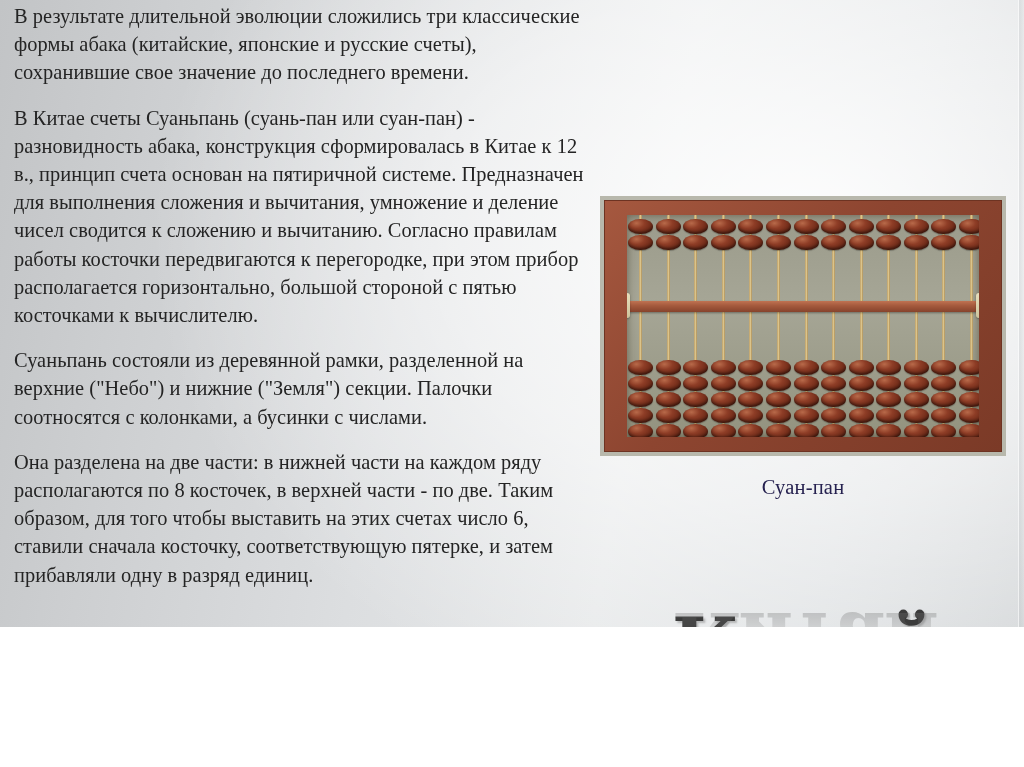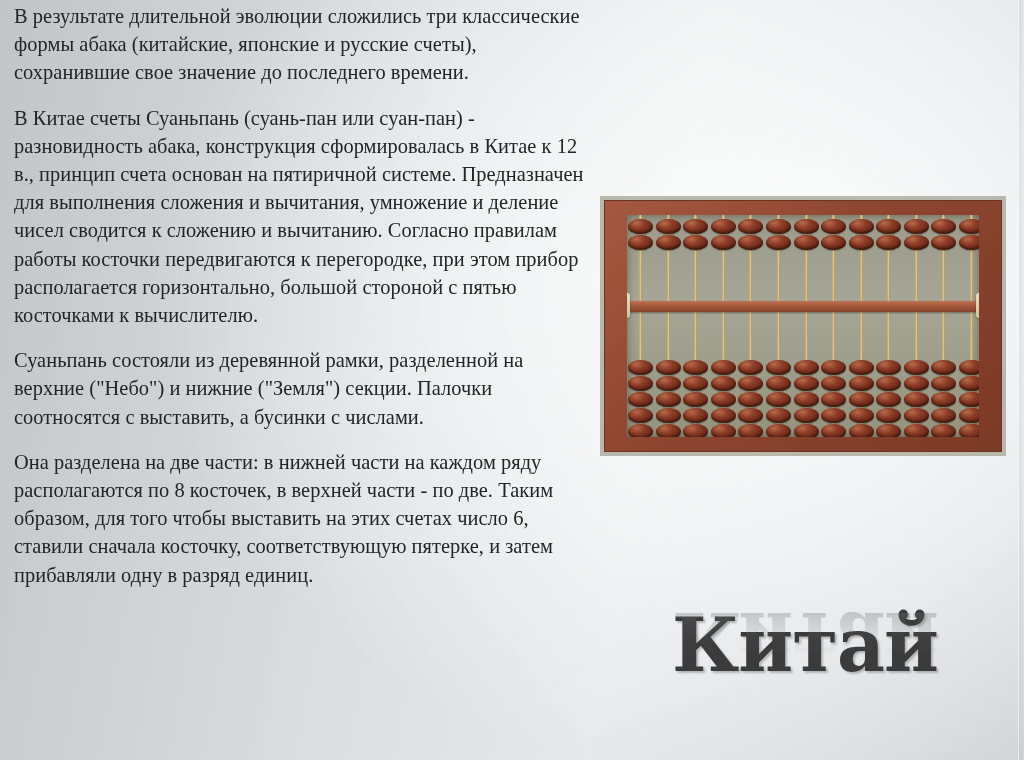--- a/index.html
+++ b/index.html
@@ -4,21 +4,21 @@
 <title>Suanpan slide</title>
 <style>
   html, body {
     margin: 0;
     padding: 0;
     background: #ffffff;
   }
   #slide {
     position: relative;
     width: 1024px;
-    height: 760px;
+    height: 627px;
     overflow: hidden;
     font-family: "Liberation Serif", "DejaVu Serif", serif;
     background:
       radial-gradient(ellipse 900px 700px at 78% 38%, rgba(255,255,255,0.95) 0%, rgba(255,255,255,0.55) 38%, rgba(255,255,255,0.0) 72%),
       linear-gradient(100deg, #c2c4c6 0%, #cdcfd1 16%, #dcdee0 40%, #e6e8e9 62%, #dcdfe1 82%, #d2d5d7 100%);
   }
   
   #edge-right {
     position: absolute;
     top: 0;
@@ -181,21 +181,21 @@
 <body>
 
 <div id="slide">
 
   <div id="edge-right2"></div>
   <div id="edge-right"></div>
 
   <div id="text-column">
     <p class="para">В результате длительной эволюции сложились три классические формы абака (китайские, японские и русские счеты), сохранившие свое значение до последнего времени.</p>
     <p class="para">В Китае счеты Суаньпань (суань-пан или суан-пан) - разновидность абака, конструкция сформировалась в Китае к 12 в., принцип счета основан на пятиричной системе. Предназначен для выполнения сложения и вычитания, умножение и деление чисел сводится к сложению и вычитанию. Согласно правилам работы косточки передвигаются к перегородке, при этом прибор располагается горизонтально, большой стороной с пятью косточками к вычислителю.</p>
-    <p class="para">Суаньпань состояли из деревянной рамки, разделенной на верхние ("Небо") и нижние ("Земля") секции. Палочки соотносятся с выставить, а бусинки с числами.</p>
+    <p class="para">Суаньпань состояли из деревянной рамки, разделенной на верхние ("Небо") и нижние ("Земля") секции. Палочки соотносятся с колонками, а бусинки с числами.</p>
     <p class="para">Она разделена на две части: в нижней части на каждом ряду располагаются по 8 косточек, в верхней части - по две. Таким образом, для того чтобы выставить на этих счетах число 6, ставили сначала  косточку, соответствующую пятерке, и затем прибавляли одну в разряд единиц.</p>
   </div>
 
   <div id="abacus-figure">
     <div id="abacus-photo">
       <div id="abacus-frame">
         <div id="abacus-well">
           <div id="rods-layer">
               <div class="rod" style="left: 12.2692px;"></div>
               <div class="rod" style="left: 39.8077px;"></div>
@@ -305,19 +305,20 @@
               <div class="bead" style="left: 331.731px; top: 209px;"></div>
             </div>
           <div id="abacus-beam"></div>
           <div class="beam-clasp" id="clasp-left"></div>
           <div class="beam-clasp" id="clasp-right"></div>
         </div>
       </div>
     </div>
   </div>
 
+  <div id="abacus-caption">Суан-пан</div>
 
   <div id="title-block">
     <div id="slide-title">Китай</div>
     <div id="slide-title-reflection">Китай</div>
   </div>
 
 </div>
 
 </body></html>

